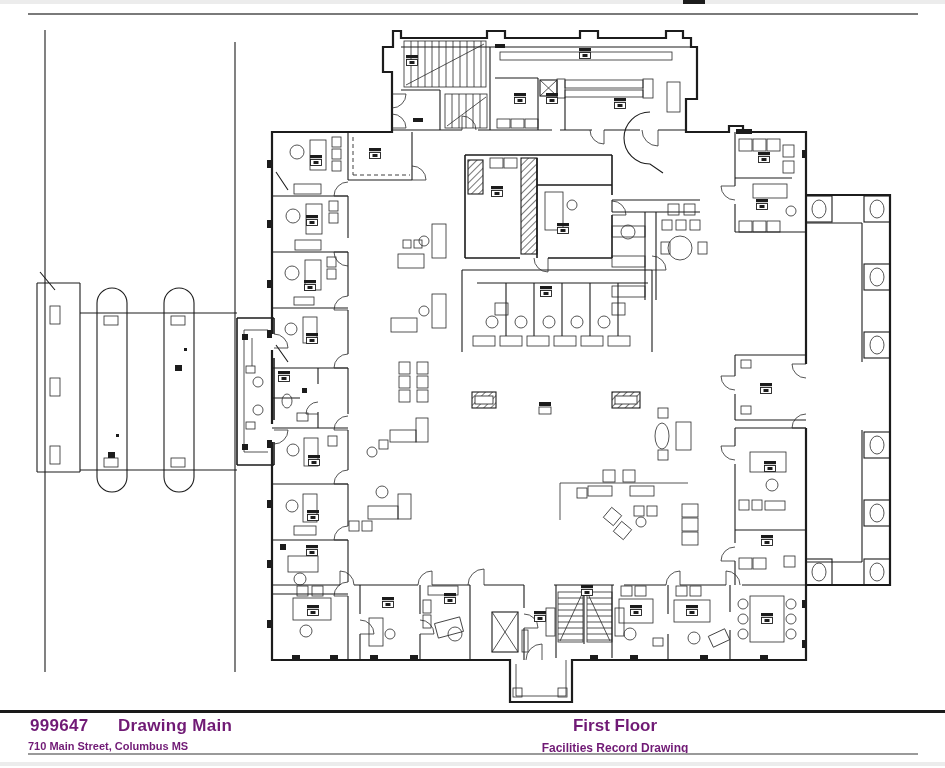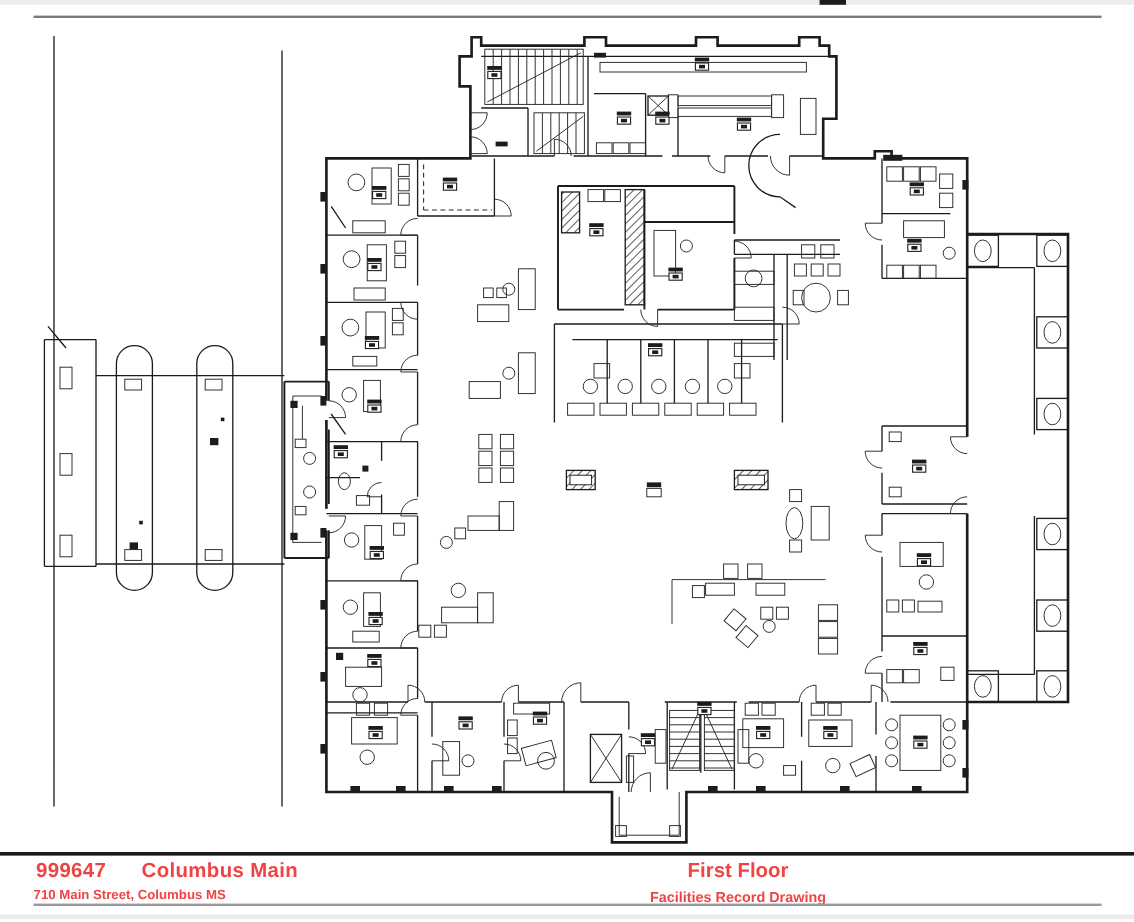--- a/index.html
+++ b/index.html
@@ -3,21 +3,21 @@
 <meta charset="utf-8">
 <style>
   html,body{margin:0;padding:0;background:#fff;}
   #page{position:relative;width:945px;height:768px;background:#ffffff;overflow:hidden;
         font-family:"Liberation Sans",sans-serif;}
   .edge{position:absolute;left:0;width:945px;height:4px;background:#ececec;}
   .rule{position:absolute;}
   #rule-top{left:28px;right:27px;top:13px;height:2px;background:#7a7a7a;}
   #rule-heavy{left:0px;right:0px;top:710px;height:3px;background:#1a1a1a;}
   #rule-bottom{left:28px;right:27px;top:753px;height:2px;background:#9a9a9a;}
-  .tb{position:absolute;color:#ef4444;white-space:nowrap;}
+  .tb{position:absolute;color:#701a75;white-space:nowrap;}
   #tb-num{left:30px;top:716px;font-size:17px;font-weight:bold;letter-spacing:.3px;}
   #tb-name{left:118px;top:716px;font-size:17px;font-weight:bold;letter-spacing:.3px;}
   #tb-addr{left:28px;top:740px;font-size:11px;font-weight:bold;}
   #tb-sheet{left:470px;top:716px;width:290px;text-align:center;font-size:17px;font-weight:bold;}
   #tb-sub{left:470px;top:741px;width:290px;text-align:center;font-size:12px;font-weight:bold;}
   svg{position:absolute;left:0;top:0;}
   .w2{fill:none;stroke:#1c1c1c;stroke-width:2.2;}
   .w15{fill:none;stroke:#1c1c1c;stroke-width:1.6;}
   .w13{fill:none;stroke:#1c1c1c;stroke-width:1.1;}
   .thin{fill:none;stroke:#2a2a2a;stroke-width:0.8;}
@@ -503,18 +503,18 @@
         <rect x="307.5" y="514.5" width="11" height="6" fill="#fff" stroke="#1c1c1c" stroke-width="0.9"></rect>
         <rect x="310.5" y="516" width="5" height="3" class="dark"></rect>
         <rect x="306" y="545" width="12" height="3.2" class="dark"></rect>
         <rect x="306.5" y="549.5" width="11" height="6" fill="#fff" stroke="#1c1c1c" stroke-width="0.9"></rect>
         <rect x="309.5" y="551" width="5" height="3" class="dark"></rect>
       </g>
   </svg>
 
   <div id="rule-heavy" class="rule"></div>
   <div id="tb-num" class="tb">999647</div>
-  <div id="tb-name" class="tb">Columbus Main</div>
+  <div id="tb-name" class="tb">Drawing Main</div>
   <div id="tb-addr" class="tb">710 Main Street, Columbus MS</div>
   <div id="tb-sub" class="tb">Facilities Record Drawing</div>
   <div id="tb-sheet" class="tb">First Floor</div>
   <div id="rule-bottom" class="rule"></div>
 </div>
 
 </body></html>

